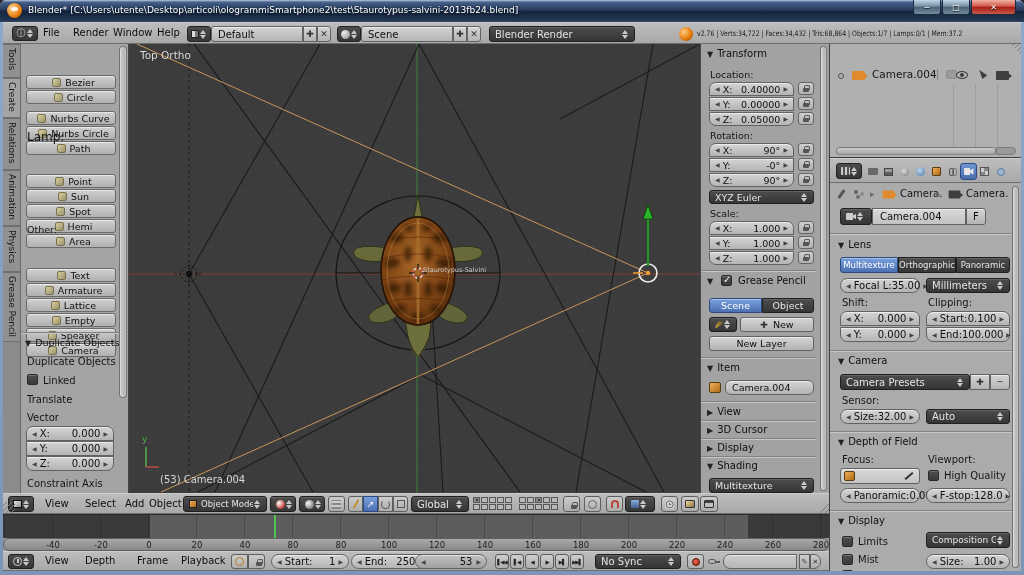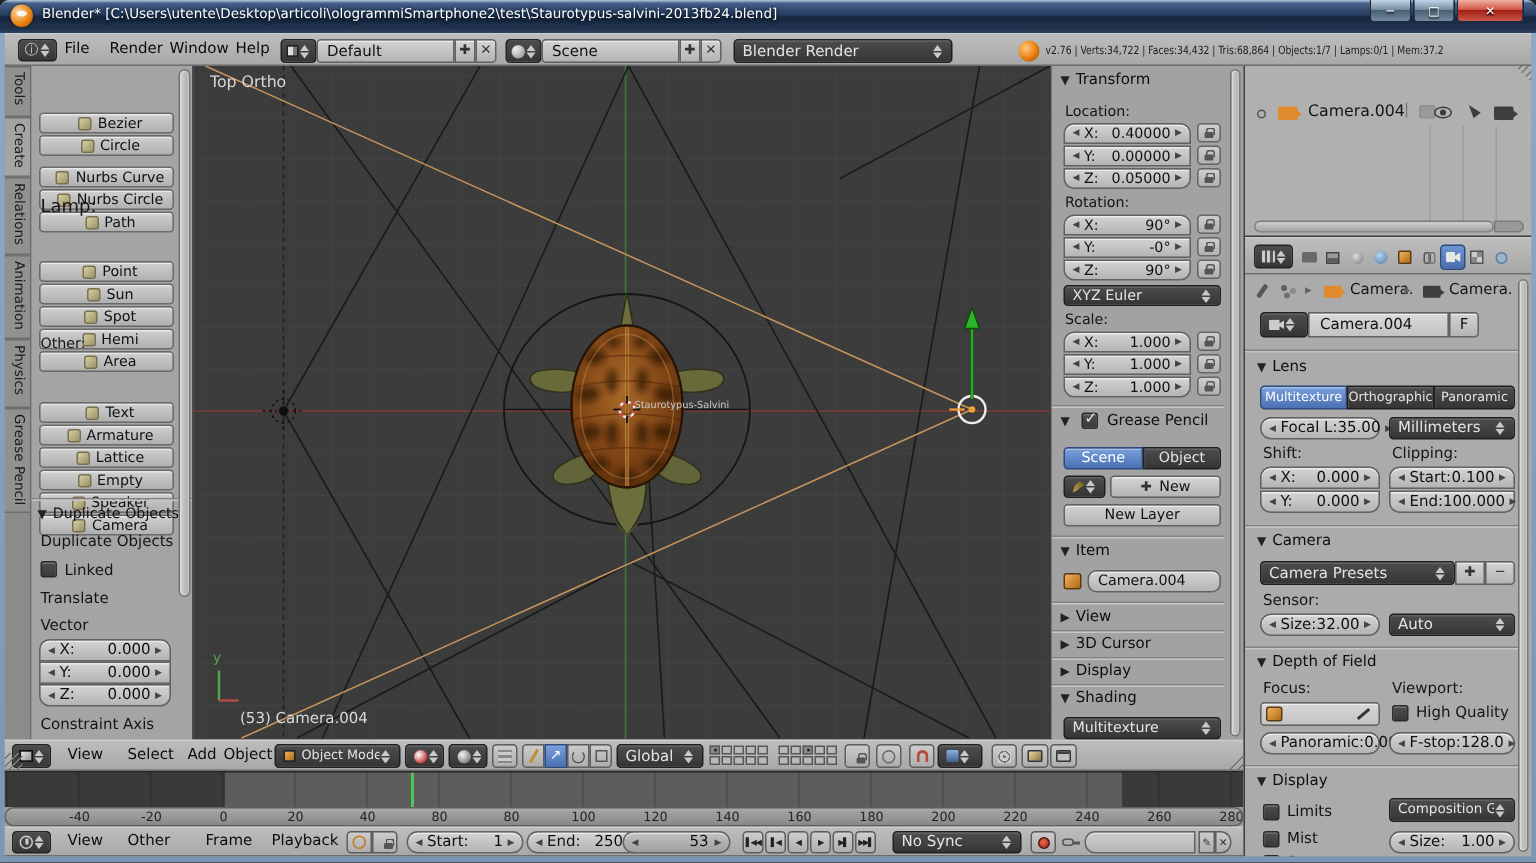--- a/index.html
+++ b/index.html
@@ -715,21 +715,21 @@
       <div class="dkbtn" style="left:5px;top:2px;width:26px;height:15px;">
         <span style="width:9px;height:9px;border-radius:50%;border:1px solid #ccc;position:relative;display:inline-block;">
             <span style="position:absolute;left:3.5px;top:1px;width:1.5px;height:4px;background:#ccc;"></span>
           </span>
         <span class="updn">
             <i class="u"></i>
             <i class="d"></i>
           </span>
       </div>
       <span class="menu" style="position:absolute;left:36px;top:-1px;">View</span>
-      <span class="menu" style="position:absolute;left:76px;top:-1px;">Other</span>
+      <span class="menu" style="position:absolute;left:76px;top:-1px;">Depth</span>
       <span class="menu" style="position:absolute;left:128px;top:-1px;">Frame</span>
       <span class="menu" style="position:absolute;left:172px;top:-1px;">Playback</span>
       <div class="icobtn" style="left:228px;top:2px;width:17px;height:15px;border-radius:3px 0 0 3px;">
         <span style="width:9px;height:9px;border-radius:50%;border:1.5px solid #c07820;"></span>
       </div>
       <div class="icobtn" style="left:245px;top:2px;width:17px;height:15px;border-radius:0 3px 3px 0;">
         <span class="lockbtn" style="position:relative;width:10px;height:9px;border:none;background:none;"></span>
       </div>
       <div class="w pill" style="left:268px;top:2px;width:78px;">
         <span class="sarr">◀</span>

